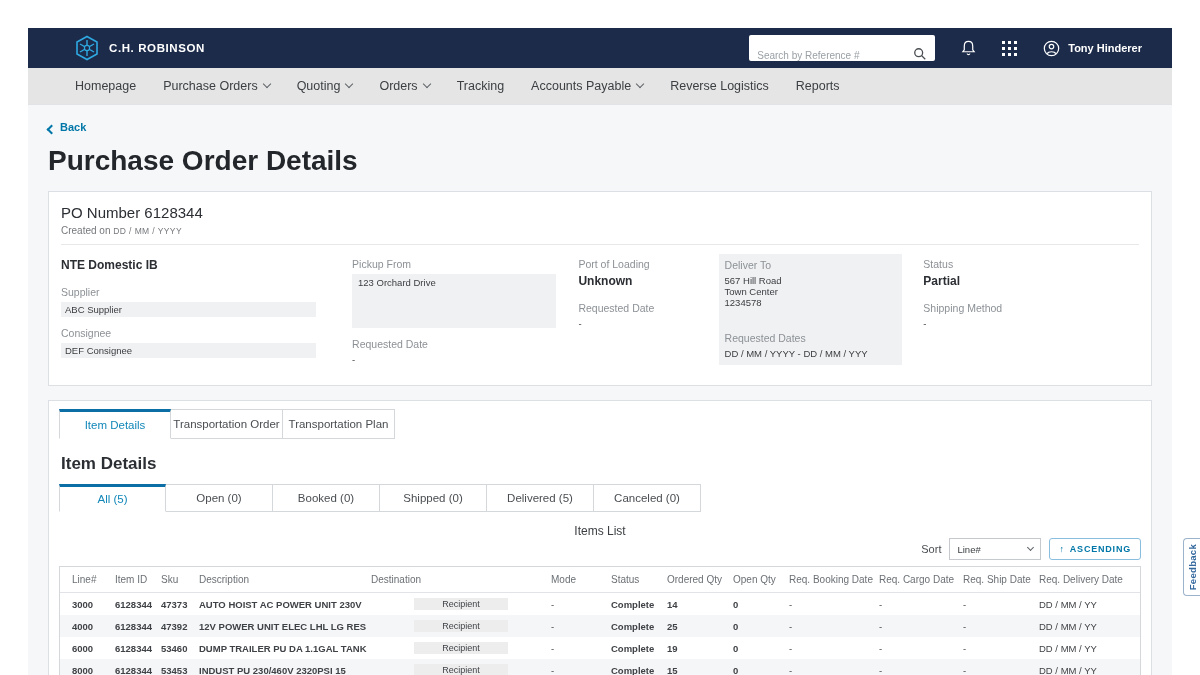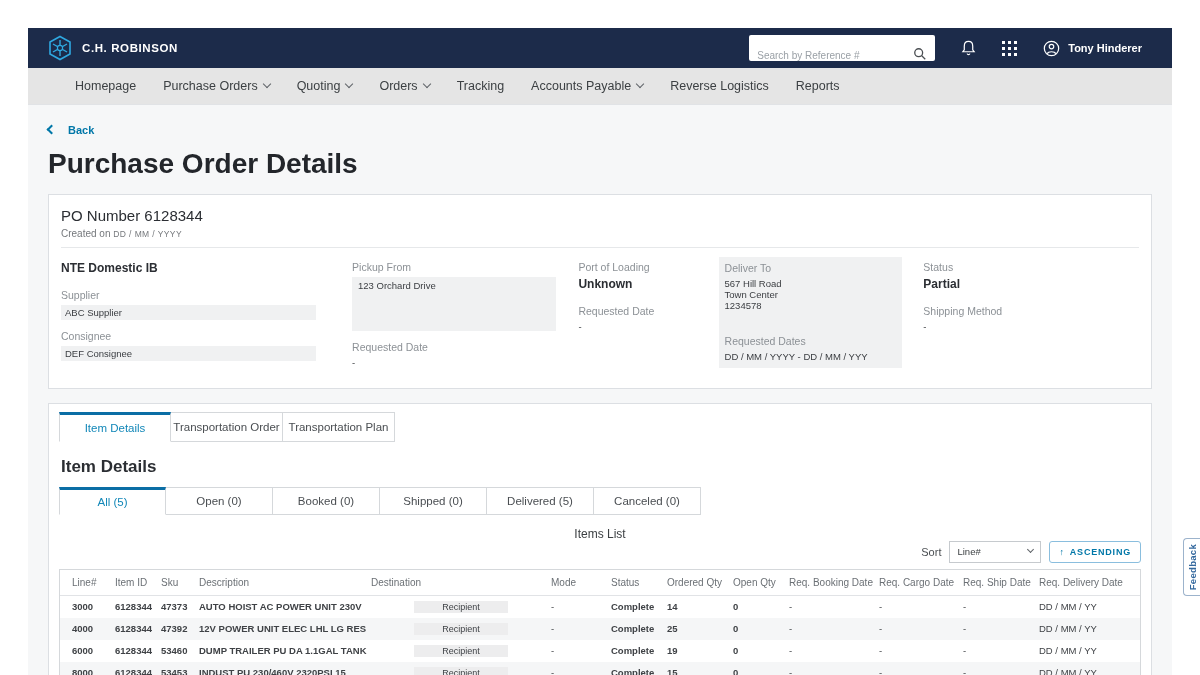--- a/index.html
+++ b/index.html
@@ -1,37 +1,37 @@
 <!DOCTYPE html>
 <html><head>
 <meta charset="utf-8">
 <style>
   * { margin:0; padding:0; box-sizing:border-box; }
   html,body { width:1200px; height:675px; background:#ffffff; font-family:"Liberation Sans", sans-serif; overflow:hidden; }
   .app { position:absolute; left:28px; top:28px; width:1144px; }
 
   
-  .topbar { height:40px; background:#1c2b4a; display:flex; align-items:center; padding:0 30px 0 19px; }
+  .topbar { height:40px; background:#1c2b4a; display:flex; align-items:center; padding:0 30px 0 46px; }
   .brand { display:flex; align-items:center; gap:9px; }
   .brand-text { color:#ffffff; font-size:11.5px; font-weight:bold; letter-spacing:.6px; }
   .topbar-right { margin-left:auto; display:flex; align-items:center; gap:26px; }
   .searchbox { width:186px; height:26px; background:#ffffff; border-radius:2px; display:flex; align-items:flex-end; padding:0 8px; }
   .searchbox input { flex:1; border:none; outline:none; font-size:10px; color:#444; font-family:"Liberation Sans", sans-serif; }
   .searchbox input::placeholder { color:#9aa0a6; }
   .icon-btn { display:flex; align-items:center; justify-content:center; }
   .user { display:flex; align-items:center; gap:8px; color:#ffffff; font-size:11px; font-weight:bold; }
 
   
   .navmenu { height:37px; background:#e5e5e5; border-bottom:1px solid #e1e3e6; display:flex; align-items:center; gap:27px; padding-left:47px; }
   .nav-item { display:flex; align-items:center; gap:6px; font-size:12.5px; color:#3c4043; cursor:pointer; }
   .chev { width:6px; height:6px; border-right:1.5px solid #5f6368; border-bottom:1.5px solid #5f6368; transform:rotate(45deg); display:inline-block; margin-top:-4px; }
 
   
   .main { background:#f6f7f8; min-height:570px; padding:14px 20px 30px; }
-  .back-link { display:inline-flex; align-items:center; gap:13px; color:#0077a8; font-size:11px; font-weight:bold; cursor:pointer; margin-bottom:10px; }
+  .back-link { display:inline-flex; align-items:flex-end; gap:5px; color:#0077a8; font-size:11px; font-weight:bold; cursor:pointer; margin-bottom:10px; }
   .back-chev { width:7px; height:7px; border-left:2px solid #0077a8; border-bottom:2px solid #0077a8; transform:rotate(45deg); display:inline-block; }
   h1 { font-size:28px; color:#23262b; font-weight:bold; margin:2px 0 14px; }
 
   .card { background:#ffffff; border:1px solid #dcdfe3; }
 
   
   .card-po { padding:12px 12px 2px; }
   .po-number { font-size:15px; color:#2b2e33; }
   .po-created { font-size:10px; color:#75787c; margin-top:4px; }
   .po-created .dt { font-size:8.5px; letter-spacing:.4px;margin-top:37px; }

